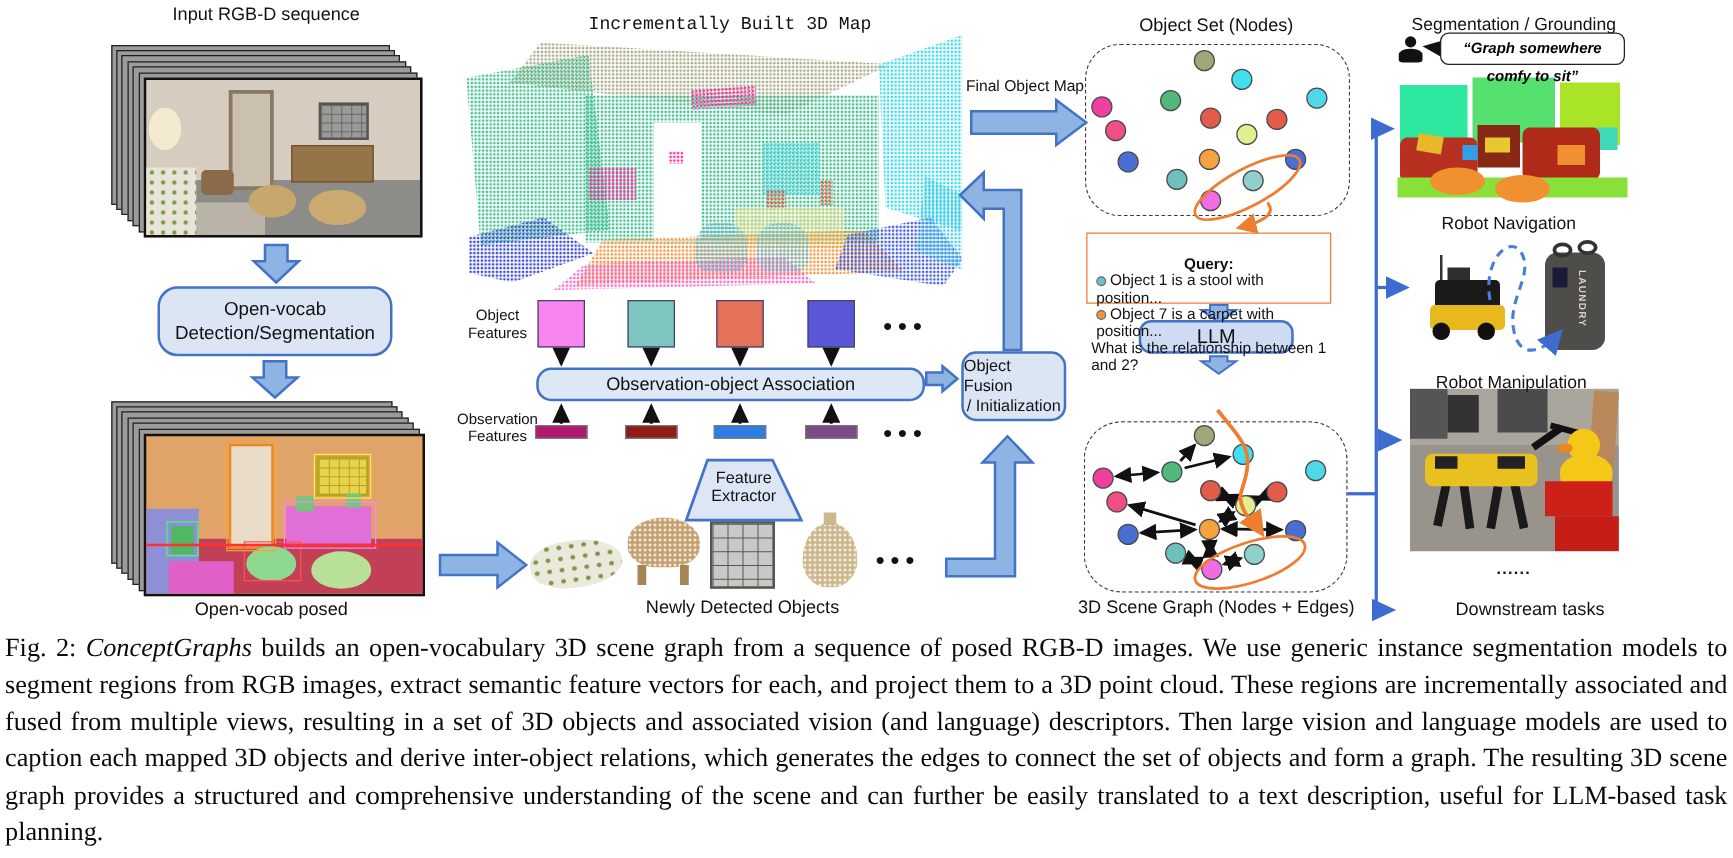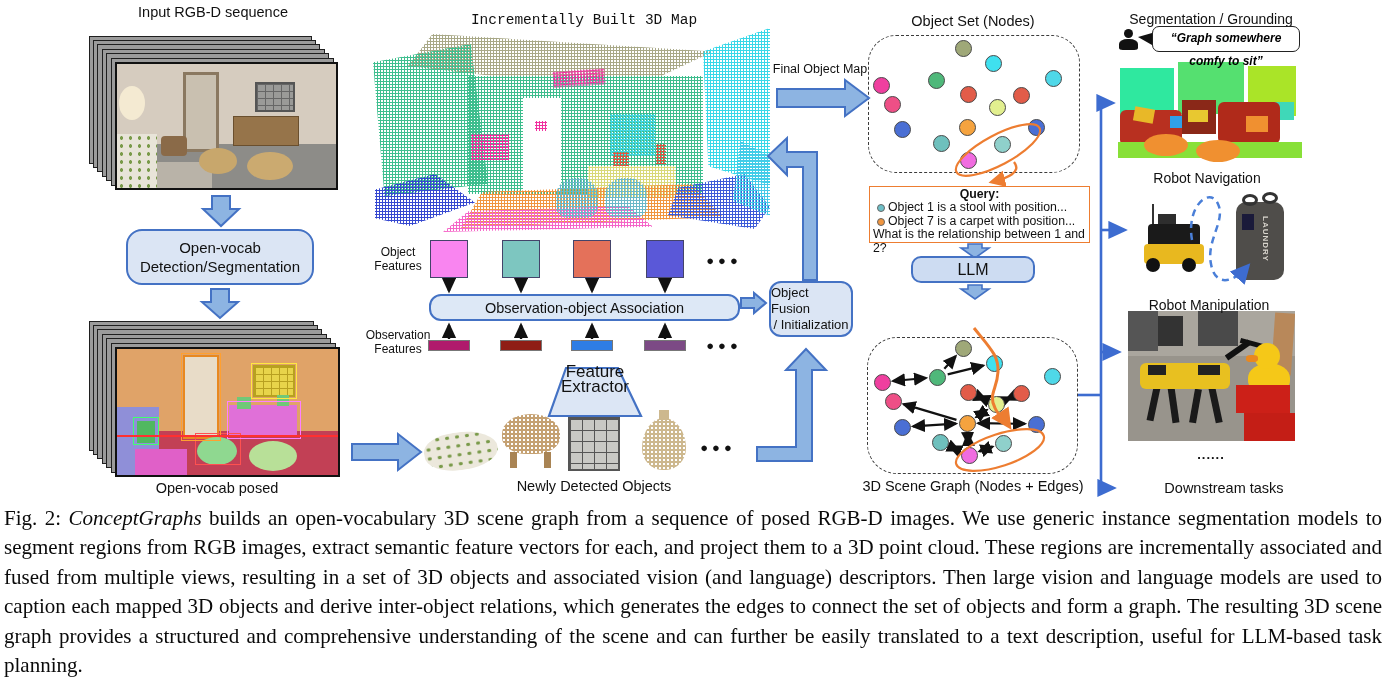--- a/index.html
+++ b/index.html
@@ -216,21 +216,21 @@
     <span>Object Fusion</span>
     <span>/ Initialization</span>
   </div>
   <div class="bluebox" style="left:429px;top:294px;width:311px;height:27px;border-radius:12px;font-size:14.5px;background:#dde8f6;">
     <span>Observation-object Association</span>
   </div>
   <div class="bluebox" style="left:911px;top:256px;width:124px;height:27px;border-radius:10px;font-size:16px;background:#cddcf2;">
     <span>LLM</span>
   </div>
 
-  <div class="orangebox" style="left:869px;top:186px;width:221px;height:57px;padding-top:0;">
+  <div class="orangebox" style="left:869px;top:186px;width:196px;height:57px;padding-top:17px;">
     <div style="font-size:12.3px;font-weight:bold;text-align:center;line-height:14px;">Query:</div>
     <div class="qline"><span class="qdot" style="background:#6ec0c8;"></span><span>Object 1 is a stool with position...</span></div>
     <div class="qline"><span class="qdot" style="background:#f0953f;"></span><span>Object 7 is a carpet with position...</span></div>
     <div class="qline" style="padding-left:3px;">What is the relationship between 1 and 2?</div>
   </div>
 
   <div class="lbl" style="left:213px;top:4px;font-size:14.5px;">Input RGB-D sequence</div>
   <div class="lbl" style="left:584px;top:12px;font-size:14.5px;font-family:Liberation Mono, monospace;">Incrementally Built 3D Map</div>
   <div class="lbl" style="left:973px;top:13px;font-size:14.5px;">Object Set (Nodes)</div>
   <div class="lbl" style="left:1211px;top:11px;font-size:14px;">Segmentation / Grounding</div>
@@ -242,21 +242,21 @@
   <div class="lbl" style="left:973px;top:478px;font-size:14.5px;">3D Scene Graph (Nodes + Edges)</div>
   <div class="lbl" style="left:1224px;top:480px;font-size:14.5px;">Downstream tasks</div>
   <div class="lbl" style="left:1211px;top:447px;font-size:13px;font-weight:bold;letter-spacing:1px;">......</div>
 
   <div class="lbl" style="left:398px;top:246px;font-size:12px;line-height:13.5px;">
     <span>Object</span><br><span>Features</span>
   </div>
   <div class="lbl" style="left:398px;top:329px;font-size:12px;line-height:13.5px;">
     <span>Observation</span><br><span>Features</span>
   </div>
-  <div class="lbl" style="left:595px;top:364px;font-size:17px;line-height:15px;z-index:8;">
+  <div class="lbl" style="left:595px;top:374px;font-size:13px;line-height:15px;z-index:8;">
     <span>Feature</span><br><span>Extractor</span>
   </div>
 
   <div class="lbl" style="left:724px;top:253px;font-size:13px;letter-spacing:4px;">●●●</div>
   <div class="lbl" style="left:724px;top:338px;font-size:13px;letter-spacing:4px;">●●●</div>
   <div class="lbl" style="left:718px;top:440px;font-size:13px;letter-spacing:4px;">●●●</div>
 
   <div class="abs" style="left:1124px;top:29px;width:9px;height:9px;background:#111;border-radius:50%;z-index:8;"></div>
   <div class="abs" style="left:1119px;top:39px;width:19px;height:11px;background:#111;border-radius:45% 45% 20% 20%;z-index:8;"></div>
   <div class="abs" style="left:1138px;top:33px;width:0;height:0;border-right:14px solid #111;border-top:4px solid transparent;border-bottom:8px solid transparent;z-index:8;"></div>

